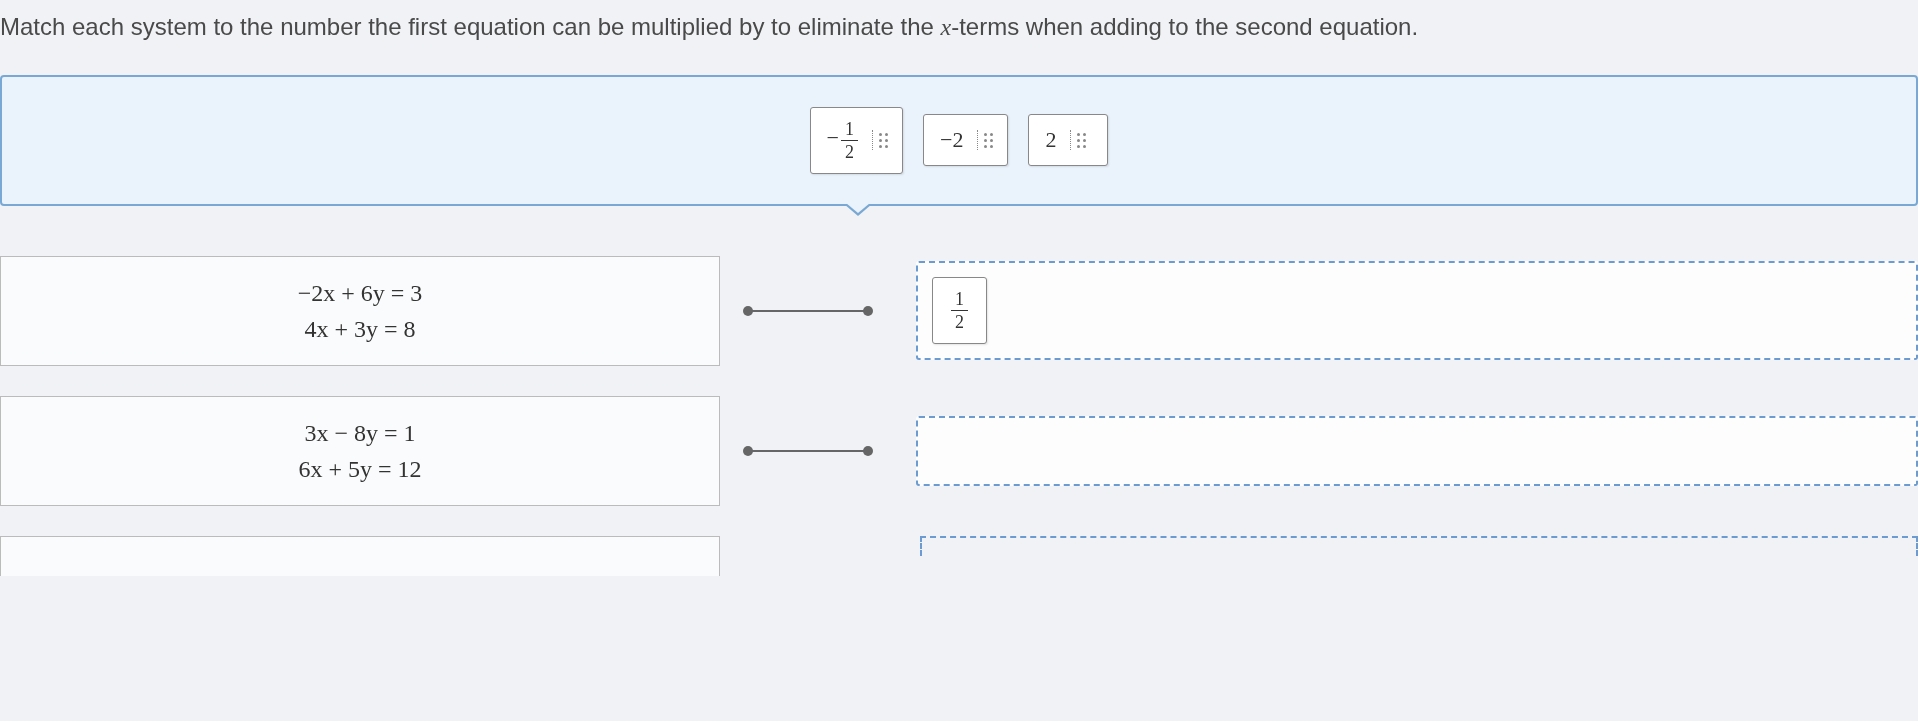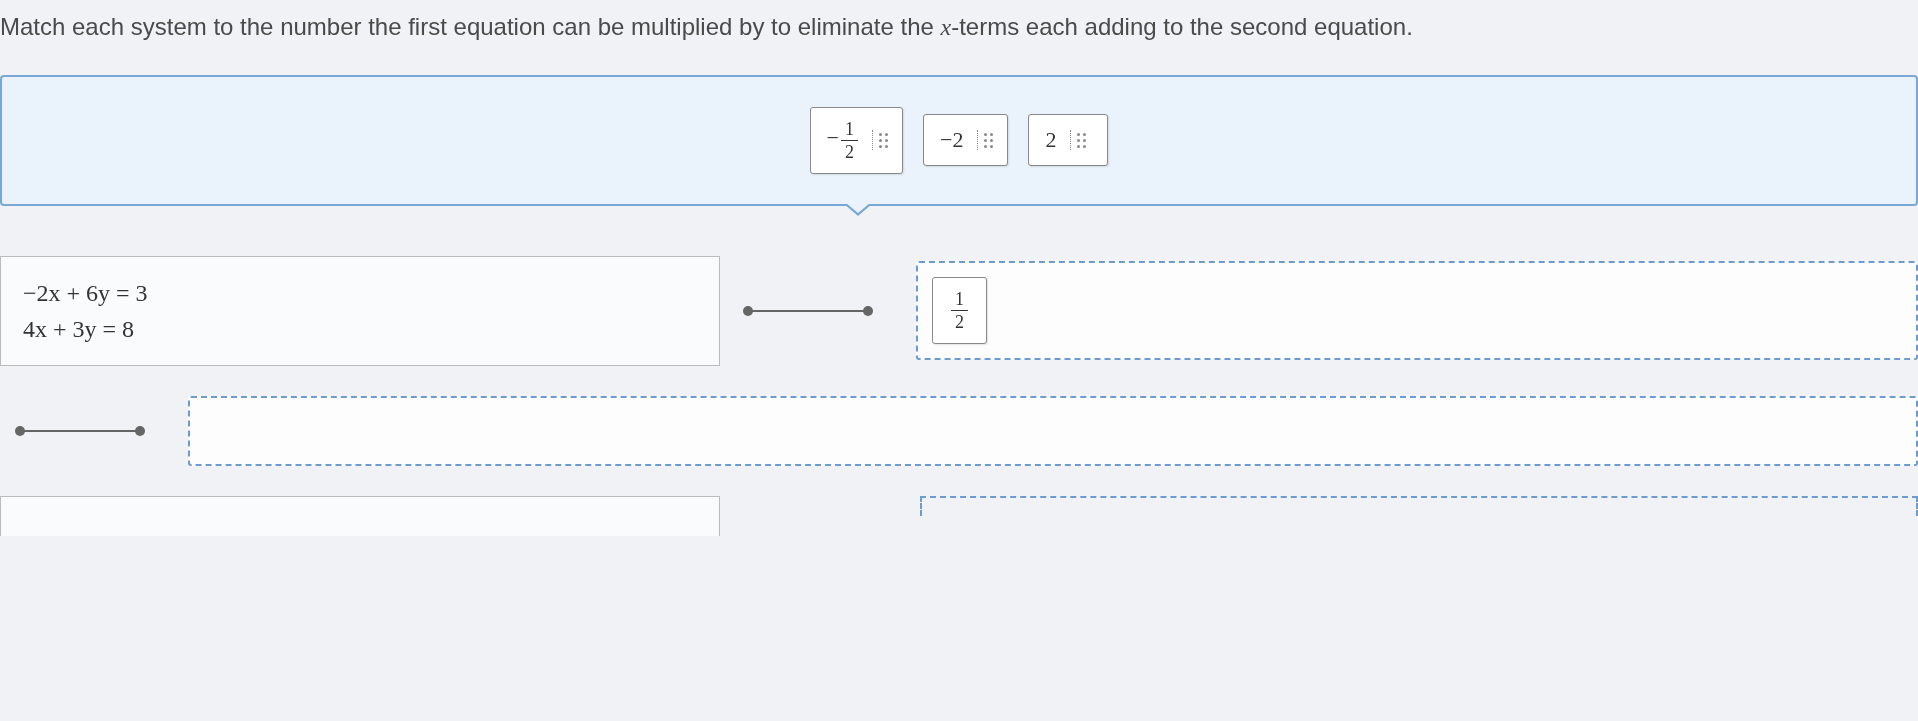--- a/index.html
+++ b/index.html
@@ -132,20 +132,21 @@
     
     .matching-area {
       margin-top: 50px;
     }
     
     .match-row {
       display: flex;
       align-items: center;
       margin-bottom: 30px;
       gap: 8px;
+      text-align: center;
     }
     
     .question-box {
       border: 1px solid #bbb;
       background: #fafbfc;
       padding: 18px 22px;
       width: 720px;
       font-family: 'Times New Roman', serif;
       font-size: 24px;
       color: #333;
@@ -225,21 +226,21 @@
       border-right: 2px dashed #6b9bd1;
       flex: 1;
       height: 20px;
       margin-left: 200px;
     }
   </style>
 </head>
 <body>
 
 <div class="question-text">
-  <span>Match each system to the number the first equation can be multiplied by to eliminate the </span><span class="math-var">x</span><span>-terms each adding to the second equation.</span>
+  <span>Match each system to the number the first equation can be multiplied by to eliminate the </span><span class="math-var">x</span><span>-terms when adding to the second equation.</span>
 </div>
 
 <div class="tile-bank">
   <div class="tile">
     <div class="tile-content">
       <span class="neg-sign">−</span><span class="fraction">
           <span class="num">1</span>
           <span class="den">2</span>
         </span>
     </div>
@@ -290,20 +291,24 @@
       <div class="placed-tile">
         <span class="fraction">
             <span class="num">1</span>
             <span class="den">2</span>
           </span>
       </div>
     </div>
   </div>
 
   <div class="match-row">
+    <div class="question-box">
+      <div>3x − 8y = 1</div>
+      <div>6x + 5y = 12</div>
+    </div>
     <div class="connector"></div>
     <div class="drop-zone empty"></div>
   </div>
 
   <div class="third-row">
     <div class="third-q">
       <span style="visibility:hidden">10x − 4y = 8</span>
     </div>
     <div class="third-drop"></div>
   </div>

